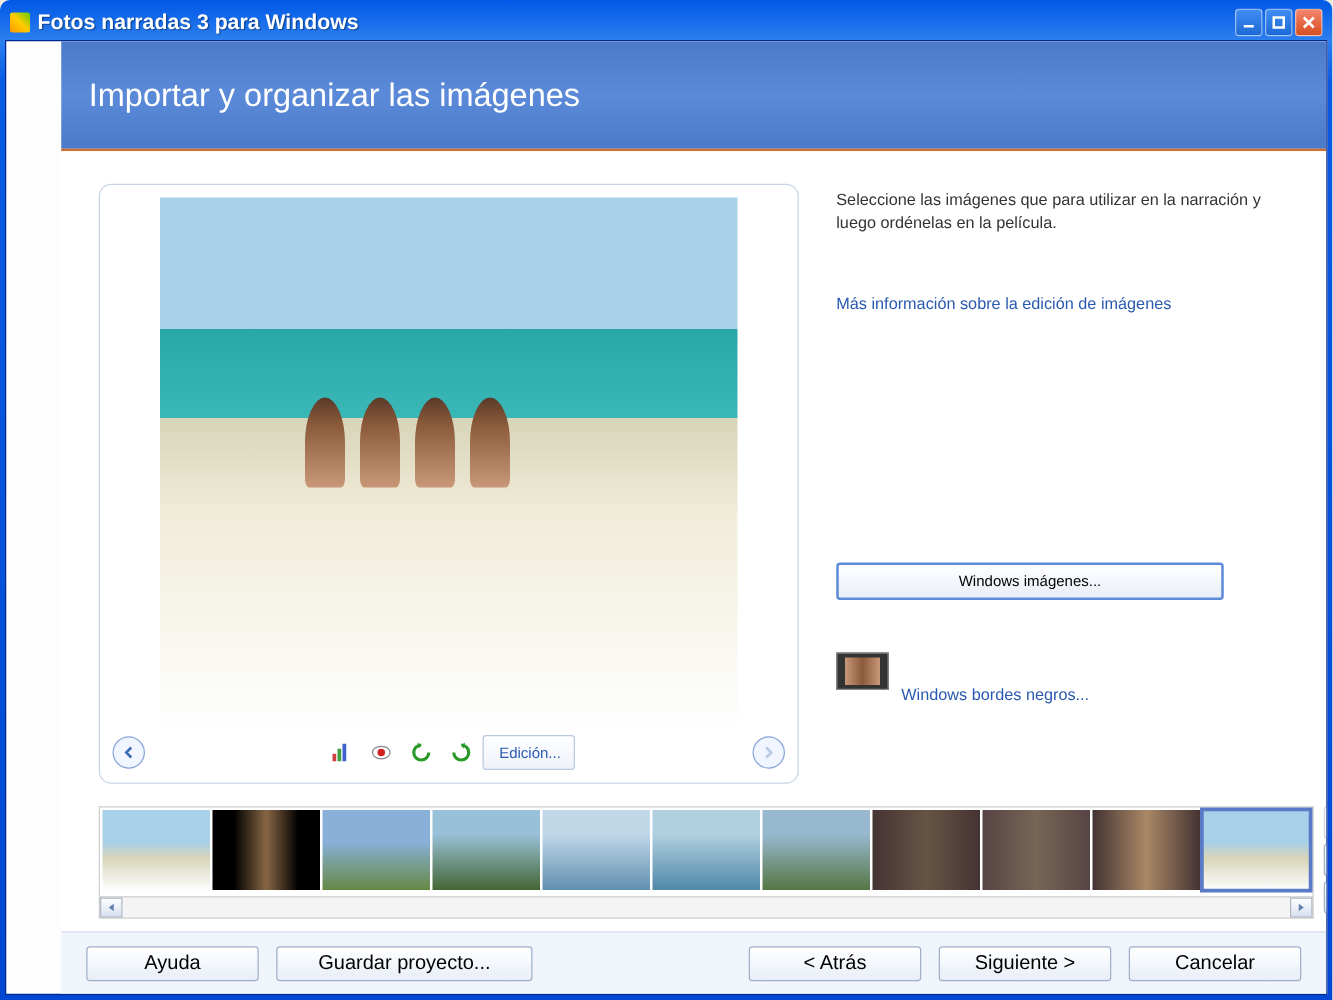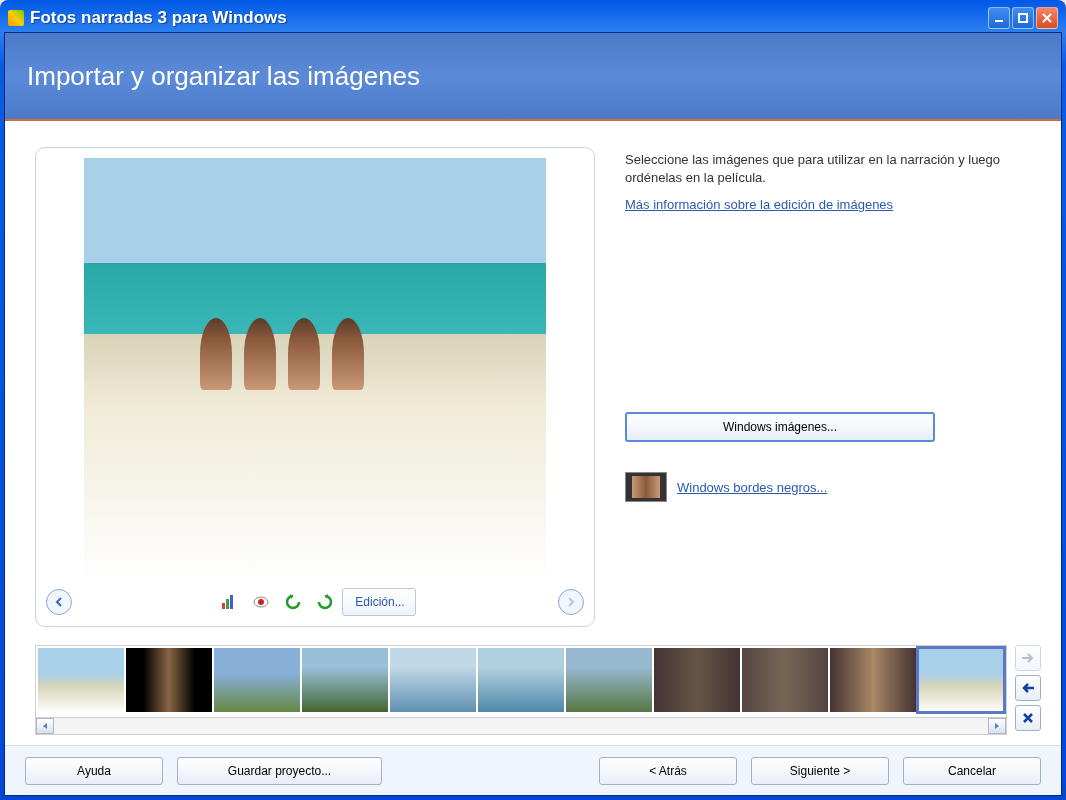--- a/index.html
+++ b/index.html
@@ -55,20 +55,21 @@
 .win-btn.close { background: linear-gradient(to bottom, #f5846e, #d64f1e); }
 .win-btn svg { width: 12px; height: 12px; }
 
 .client {
   flex: 1;
   background: #fdfdfd;
   border: 1px solid #002a8f;
   display: flex;
   flex-direction: column;
   overflow: hidden;
+  padding-left: 44px;
 }
 .header-band {
   height: 88px;
   background: linear-gradient(to bottom, #4a7ac8 0%, #5a8ad8 50%, #4a7ac8 100%);
   color: white;
   display: flex;
   align-items: center;
   padding: 0 22px;
   border-bottom: 2px solid #d07030;
 }
@@ -165,23 +166,23 @@
 }
 .side-panel {
   flex: 1;
   padding-top: 4px;
   font-size: 13px;
   color: #333;
 }
 .side-panel p { line-height: 1.4; margin-bottom: 10px; }
 .link {
   color: #2a5ab0;
-  text-decoration: underline;
   cursor: pointer;
   display: inline-block;
+  margin-top: 38px;
 }
 .import-btn {
   width: 310px;
   height: 30px;
   border: 2px solid #5a8ad8;
   border-radius: 3px;
   background: linear-gradient(to bottom, #fff, #e8eef8);
   font-size: 12px;
   cursor: pointer;
   margin-top: 200px;
@@ -282,21 +283,21 @@
   gap: 14px;
 }
 .footer .spacer { flex: 1; }
 .footer button {
   min-width: 138px;
   width: 138px;
   height: 28px;
   border: 1px solid #a0b0c8;
   border-radius: 3px;
   background: linear-gradient(to bottom, #fff, #e8eef8);
-  font-size: 12px;
+  font-size: 16px;
   cursor: pointer;
 }
 .footer button.wide { width: 205px; }
 </style>
 </head>
 <body>
 
 <div class="window">
   <div class="titlebar">
     <div class="app-icon"></div>

